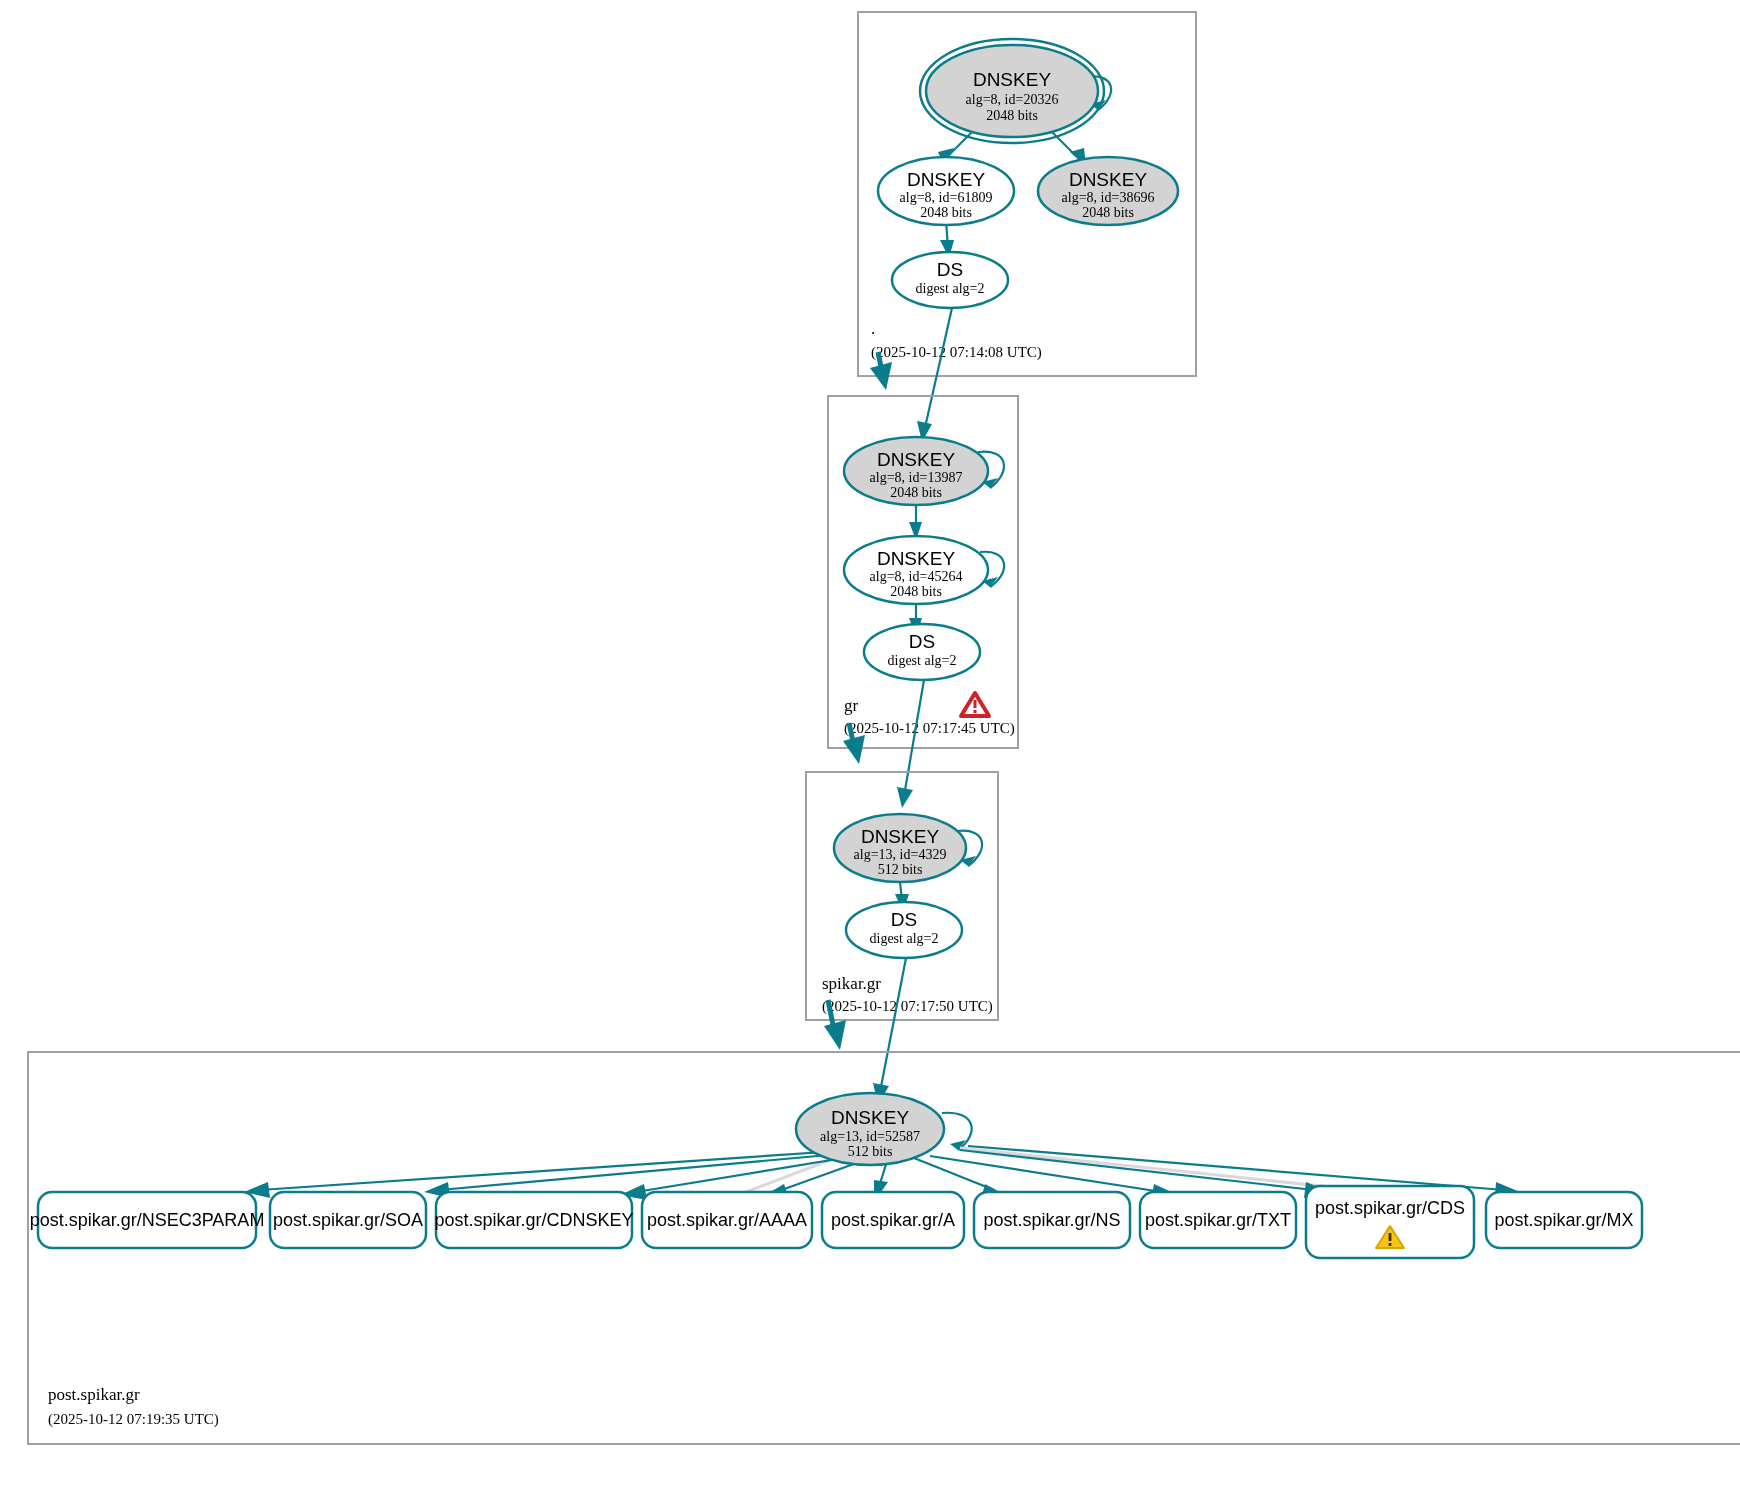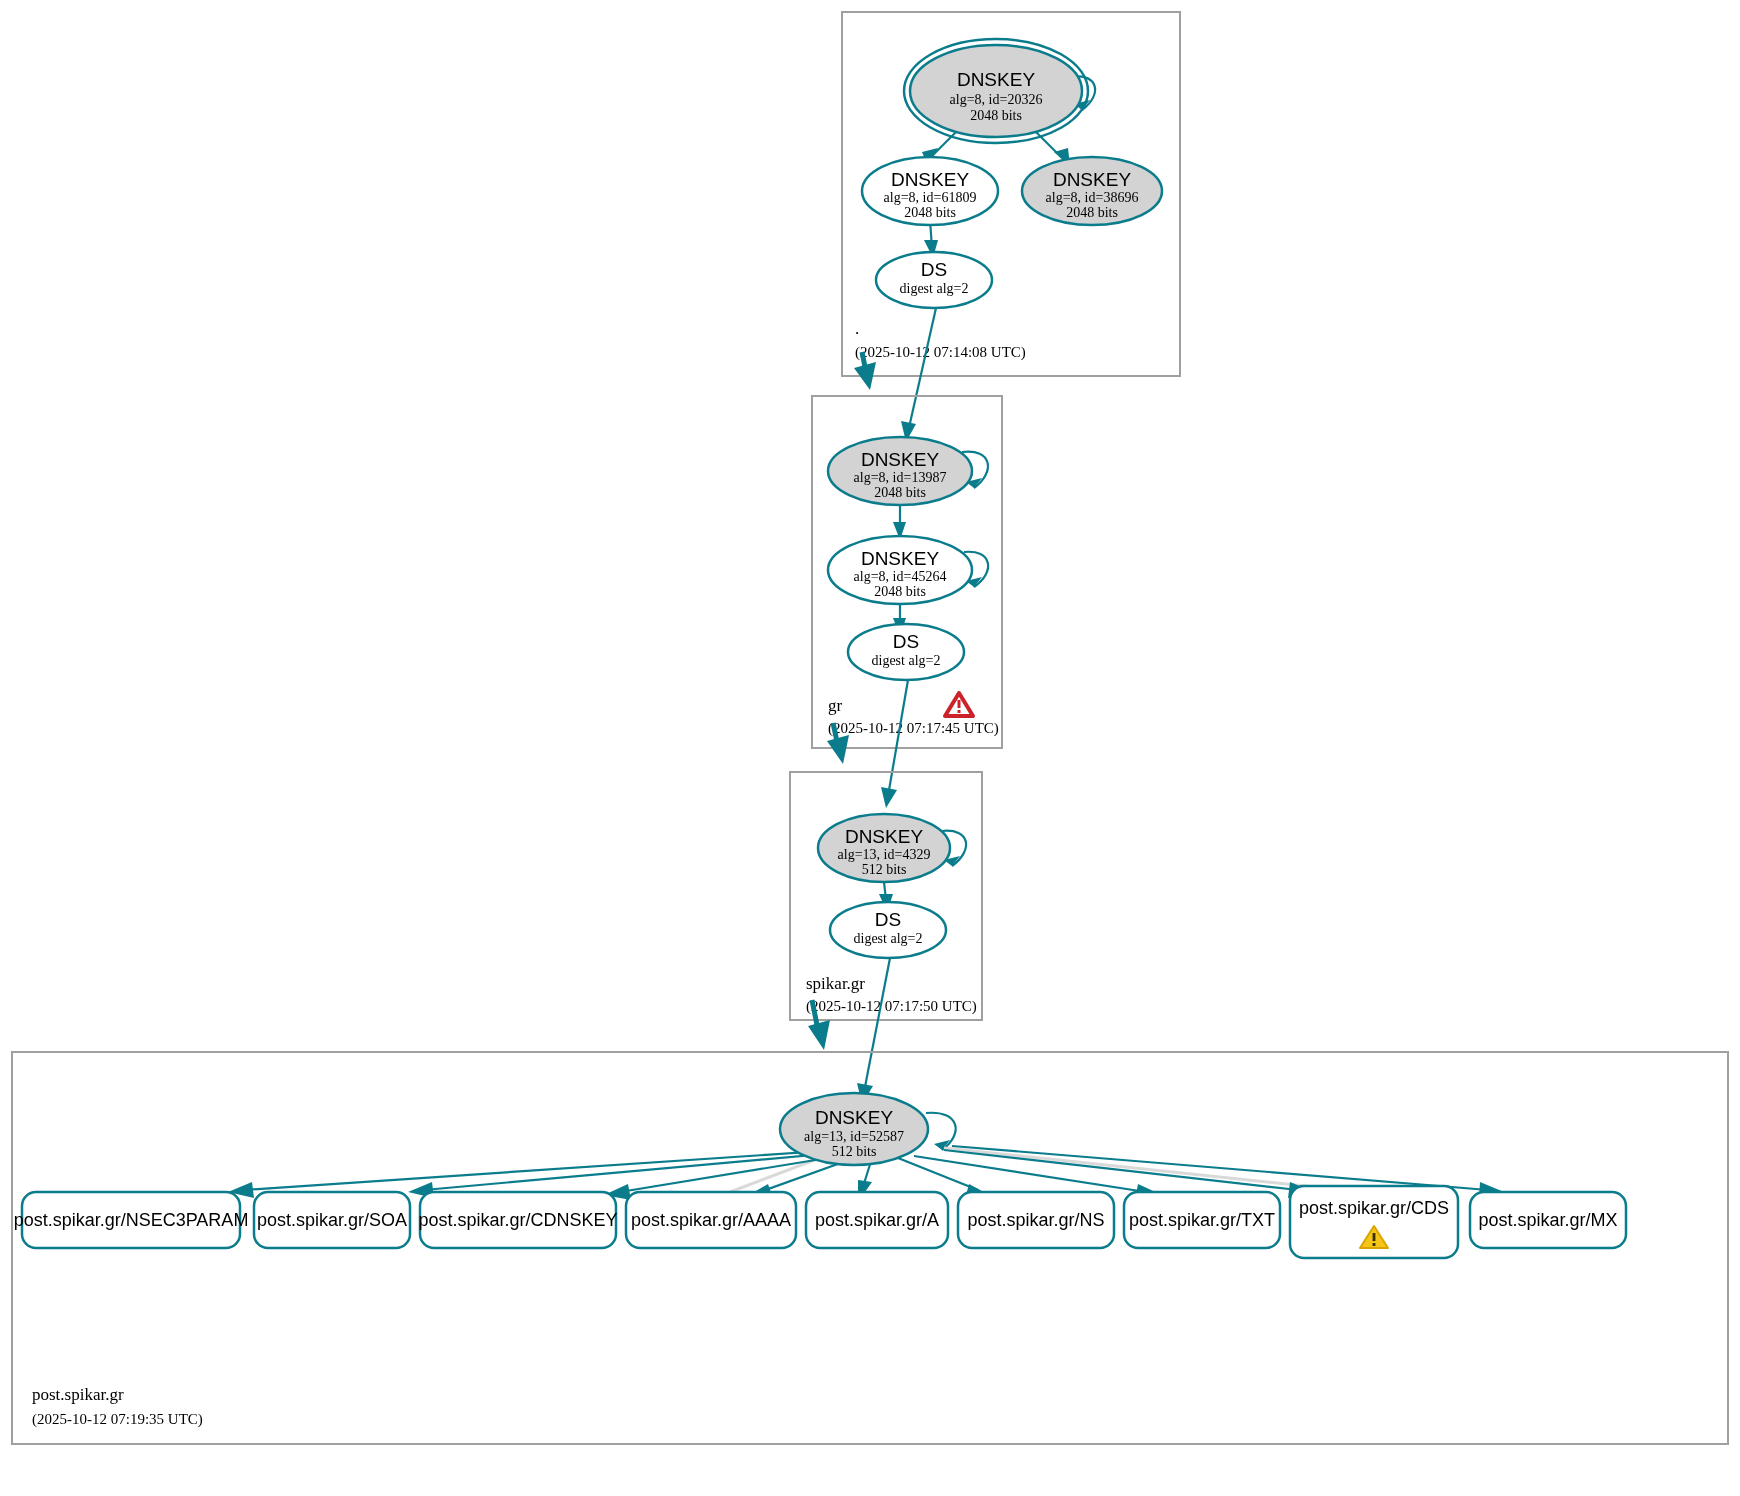--- a/index.html
+++ b/index.html
@@ -10,21 +10,21 @@
   }
   body {
     font-family: "Liberation Sans", sans-serif;
     width: 1740px;
     height: 1496px;
     position: relative;
     overflow: hidden;
   }
   #stage {
     position: absolute;
-    left: 0; top: 0;
+    left: 16px; top: 0;
     width: 1519px;
     height: 1496px;
   }
   svg#graph {
     position: absolute;
     left: 0; top: 0;
     width: 1740px;
     height: 1496px;
   }
   

